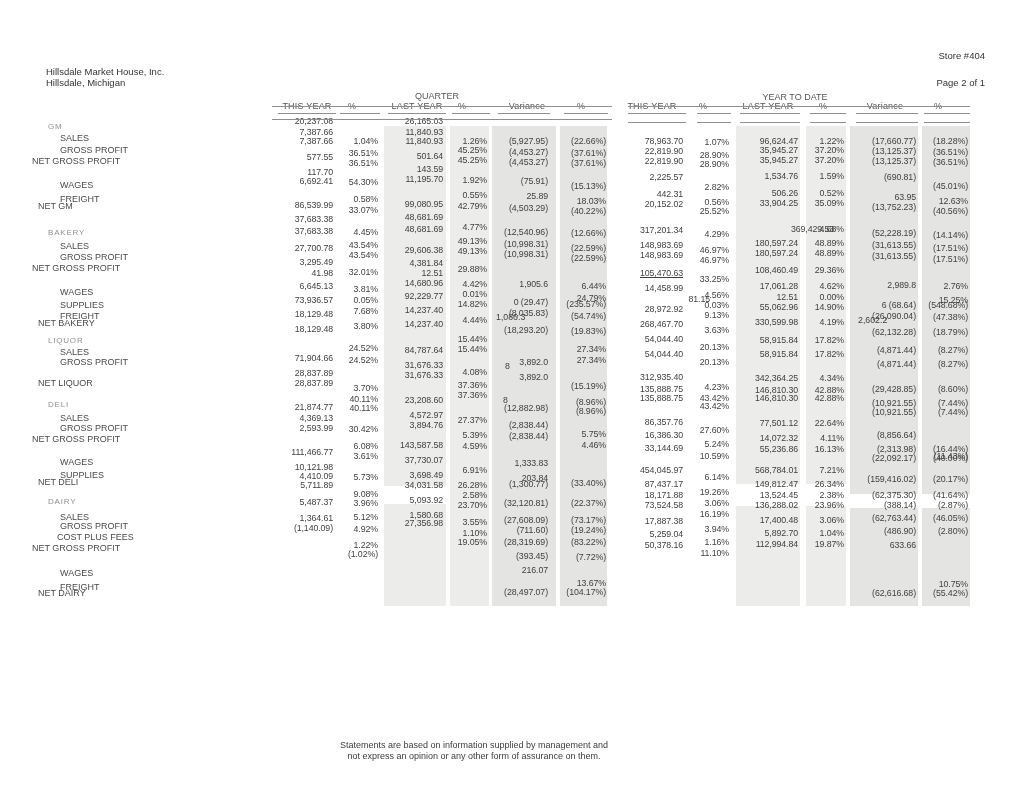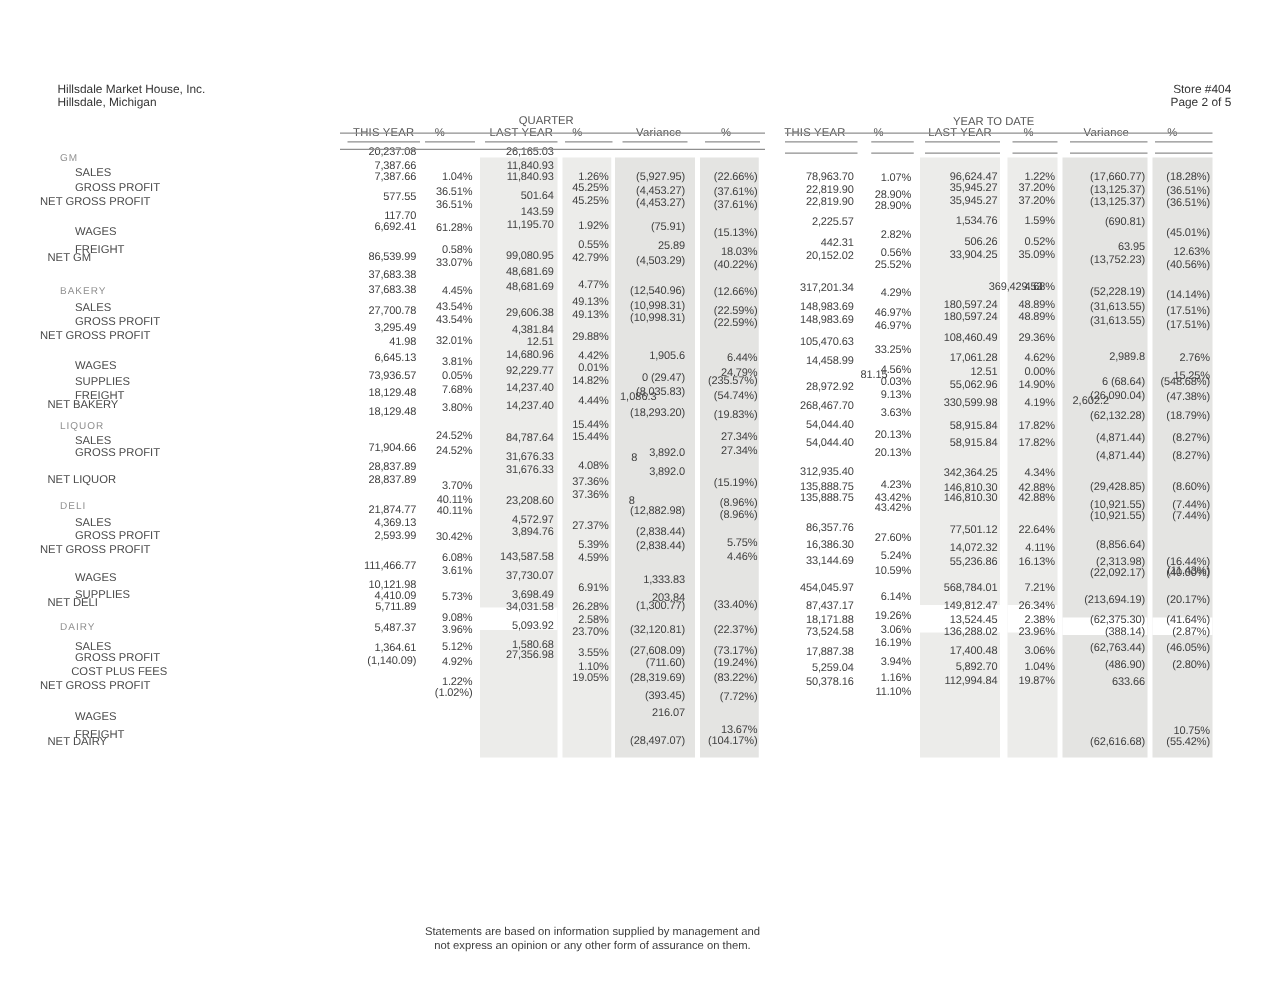--- a/index.html
+++ b/index.html
@@ -24,22 +24,22 @@
   .footer{position:absolute;left:0;top:740px;width:948px;text-align:center;font-size:9px;line-height:11px;color:#3c3c3c;}
 </style>
 </head>
 <body>
 
 <div id="sheet">
   <div class="abs company" style="left:46px;top:66px;">Hillsdale Market House, Inc.</div>
   <div class="abs company" style="left:46px;top:77px;">Hillsdale, Michigan</div>
 
 
-  <div class="abs storeinfo" style="right:39px;top:66px;margin-left:23px;">Store #404</div>
-  <div class="abs storeinfo" style="right:39px;top:77px;">Page 2 of 5</div>
+  <div class="abs storeinfo" style="right:39px;top:50px;margin-left:23px;">Store #404</div>
+  <div class="abs storeinfo" style="right:39px;top:77px;">Page 2 of 1</div>
 
   <div id="gen">
       <div class="band" style="left: 384px; top: 126px; width: 62px; height: 480px; background: rgb(236, 236, 234);"></div>
       <div class="band" style="left: 450px; top: 126px; width: 39px; height: 480px; background: rgb(236, 236, 234);"></div>
       <div class="band" style="left: 492px; top: 126px; width: 64px; height: 480px; background: rgb(228, 228, 226);"></div>
       <div class="band" style="left: 560px; top: 126px; width: 47px; height: 480px; background: rgb(228, 228, 226);"></div>
       <div class="band" style="left: 736px; top: 126px; width: 64px; height: 480px; background: rgb(236, 236, 234);"></div>
       <div class="band" style="left: 806px; top: 126px; width: 40px; height: 480px; background: rgb(236, 236, 234);"></div>
       <div class="band" style="left: 850px; top: 126px; width: 68px; height: 480px; background: rgb(228, 228, 226);"></div>
       <div class="band" style="left: 922px; top: 126px; width: 48px; height: 480px; background: rgb(228, 228, 226);"></div>
@@ -107,21 +107,21 @@
       <div class="num" style="left: 333px; top: 447px;">111,466.77</div>
       <div class="num" style="left: 333px; top: 462px;">10,121.98</div>
       <div class="num" style="left: 333px; top: 471px;">4,410.09</div>
       <div class="num" style="left: 333px; top: 480px;">5,711.89</div>
       <div class="num" style="left: 333px; top: 497px;">5,487.37</div>
       <div class="num" style="left: 333px; top: 513px;">1,364.61</div>
       <div class="num" style="left: 333px; top: 523px;">(1,140.09)</div>
       <div class="num" style="left: 378px; top: 136px;">1.04%</div>
       <div class="num" style="left: 378px; top: 148px;">36.51%</div>
       <div class="num" style="left: 378px; top: 158px;">36.51%</div>
-      <div class="num" style="left: 378px; top: 177px;">61.28%</div>
+      <div class="num" style="left: 378px; top: 177px;">54.30%</div>
       <div class="num" style="left: 378px; top: 194px;">0.58%</div>
       <div class="num" style="left: 378px; top: 205px;">33.07%</div>
       <div class="num" style="left: 378px; top: 227px;">4.45%</div>
       <div class="num" style="left: 378px; top: 240px;">43.54%</div>
       <div class="num" style="left: 378px; top: 250px;">43.54%</div>
       <div class="num" style="left: 378px; top: 267px;">32.01%</div>
       <div class="num" style="left: 378px; top: 284px;">3.81%</div>
       <div class="num" style="left: 378px; top: 295px;">0.05%</div>
       <div class="num" style="left: 378px; top: 306px;">7.68%</div>
       <div class="num" style="left: 378px; top: 321px;">3.80%</div>
@@ -257,21 +257,21 @@
       <div class="num" style="left: 606px; top: 587px;">(104.17%)</div>
       <div class="num" style="left: 683px; top: 136px;">78,963.70</div>
       <div class="num" style="left: 683px; top: 146px;">22,819.90</div>
       <div class="num" style="left: 683px; top: 156px;">22,819.90</div>
       <div class="num" style="left: 683px; top: 172px;">2,225.57</div>
       <div class="num" style="left: 683px; top: 189px;">442.31</div>
       <div class="num" style="left: 683px; top: 199px;">20,152.02</div>
       <div class="num" style="left: 683px; top: 225px;">317,201.34</div>
       <div class="num" style="left: 683px; top: 240px;">148,983.69</div>
       <div class="num" style="left: 683px; top: 250px;">148,983.69</div>
-      <div class="num" style="left: 683px; top: 268px;">105,470.63</div>
+      <div class="num" style="left: 683px; top: 268px; text-decoration: underline;">105,470.63</div>
       <div class="num" style="left: 683px; top: 283px;">14,458.99</div>
       <div class="num" style="left: 710px; top: 294px;">81.15</div>
       <div class="num" style="left: 683px; top: 304px;">28,972.92</div>
       <div class="num" style="left: 683px; top: 319px;">268,467.70</div>
       <div class="num" style="left: 683px; top: 334px;">54,044.40</div>
       <div class="num" style="left: 683px; top: 349px;">54,044.40</div>
       <div class="num" style="left: 683px; top: 372px;">312,935.40</div>
       <div class="num" style="left: 683px; top: 384px;">135,888.75</div>
       <div class="num" style="left: 683px; top: 393px;">135,888.75</div>
       <div class="num" style="left: 683px; top: 417px;">86,357.76</div>
@@ -385,21 +385,21 @@
       <div class="num" style="left: 916px; top: 311px;">(26,090.04)</div>
       <div class="num" style="left: 916px; top: 327px;">(62,132.28)</div>
       <div class="num" style="left: 916px; top: 345px;">(4,871.44)</div>
       <div class="num" style="left: 916px; top: 359px;">(4,871.44)</div>
       <div class="num" style="left: 916px; top: 384px;">(29,428.85)</div>
       <div class="num" style="left: 916px; top: 398px;">(10,921.55)</div>
       <div class="num" style="left: 916px; top: 407px;">(10,921.55)</div>
       <div class="num" style="left: 916px; top: 430px;">(8,856.64)</div>
       <div class="num" style="left: 916px; top: 444px;">(2,313.98)</div>
       <div class="num" style="left: 916px; top: 453px;">(22,092.17)</div>
-      <div class="num" style="left: 916px; top: 474px;">(213,694.19)</div>
+      <div class="num" style="left: 916px; top: 474px;">(159,416.02)</div>
       <div class="num" style="left: 916px; top: 490px;">(62,375.30)</div>
       <div class="num" style="left: 916px; top: 500px;">(388.14)</div>
       <div class="num" style="left: 916px; top: 513px;">(62,763.44)</div>
       <div class="num" style="left: 916px; top: 526px;">(486.90)</div>
       <div class="num" style="left: 916px; top: 540px;">633.66</div>
       <div class="num" style="left: 916px; top: 588px;">(62,616.68)</div>
       <div class="num" style="left: 968px; top: 136px;">(18.28%)</div>
       <div class="num" style="left: 968px; top: 147px;">(36.51%)</div>
       <div class="num" style="left: 968px; top: 157px;">(36.51%)</div>
       <div class="num" style="left: 968px; top: 181px;">(45.01%)</div>

